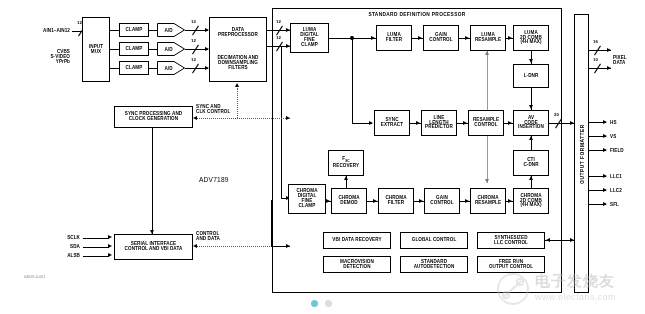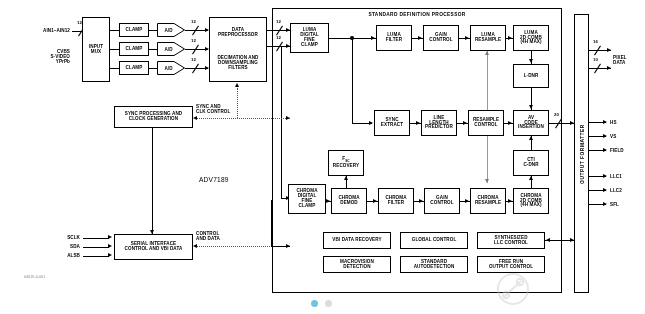--- a/index.html
+++ b/index.html
@@ -408,19 +408,23 @@
   <div class="figid" style="left:24px;top:275px;">04619-0-001</div>
 
   <div class="wmlogo" style="left:493px;top:272px;">
     <svg width="40" height="34" viewBox="0 0 40 34">
       <circle cx="20" cy="17" r="15" fill="none" stroke="#c9c9c9" stroke-width="2"></circle>
       <path d="M11 25 L28 9" stroke="#c9c9c9" stroke-width="2" fill="none"></path>
       <circle cx="13" cy="23" r="3.2" fill="none" stroke="#c9c9c9" stroke-width="2"></circle>
       <circle cx="27" cy="10" r="3.2" fill="none" stroke="#c9c9c9" stroke-width="2"></circle>
     </svg>
   </div>
+  <div class="wm" style="left:535px;top:272px;">
+    <div class="cn">电子发烧友</div>
+    <div class="url">www.elecfans.com</div>
+  </div>
 
   <div class="dots" style="left:311px;top:300px;">
     <div class="dot" style="background:#6ec6de;"></div>
     <div class="dot" style="background:#dcdcdc;"></div>
   </div>
 
 </div>
 
 </body></html>

